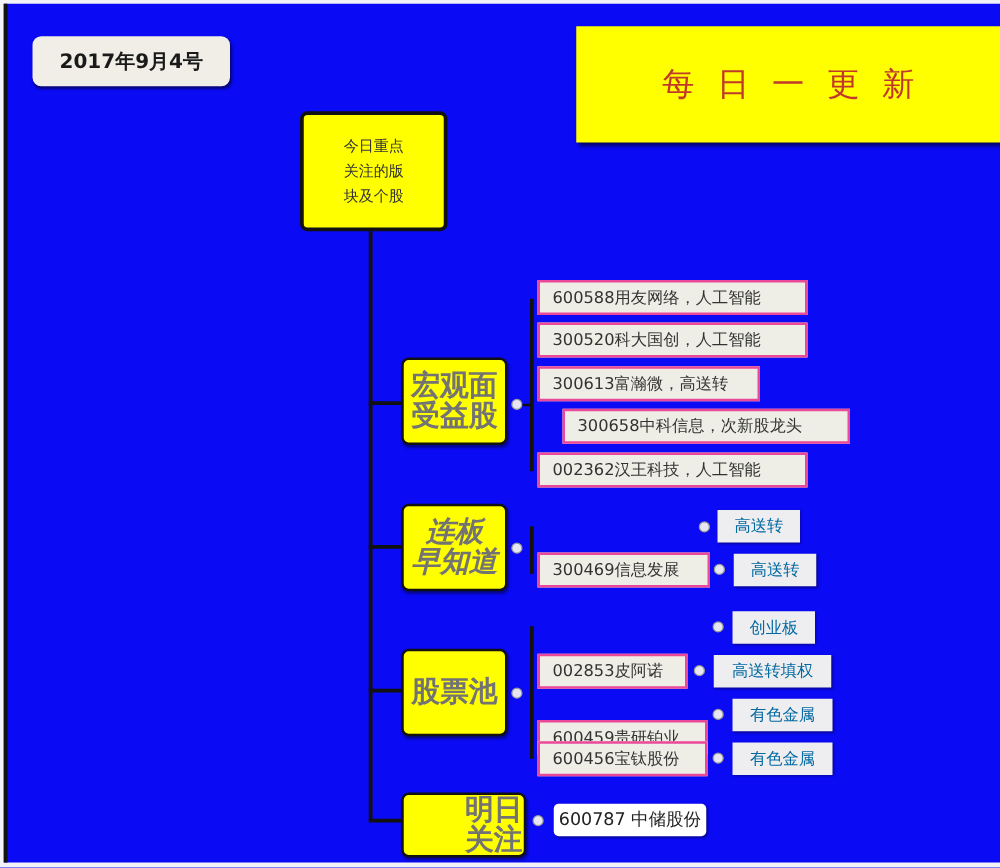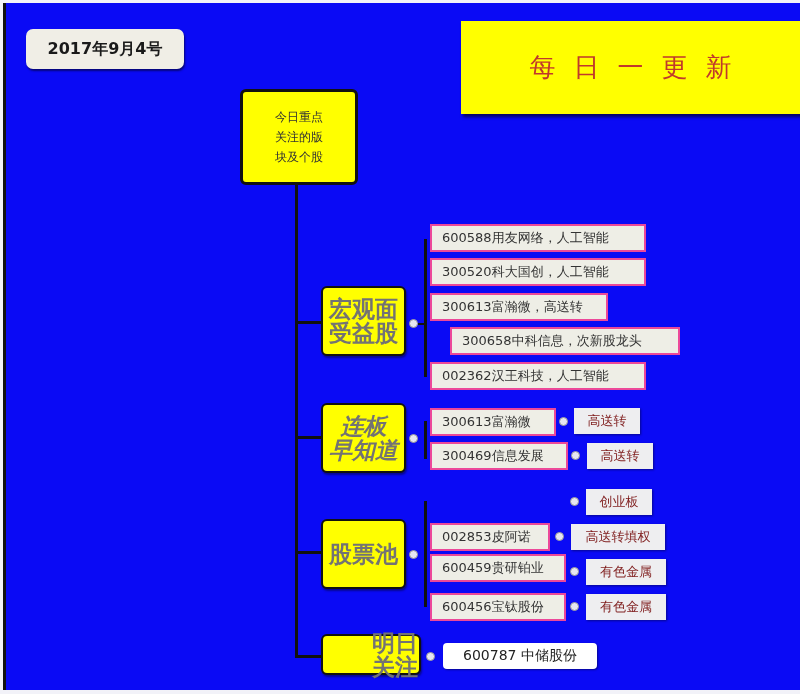--- a/index.html
+++ b/index.html
@@ -58,26 +58,26 @@
     .leaf {
       background: #eeeee6; border: 2px solid #ec4899;
       box-sizing: border-box; height: 28px;
       display: flex; align-items: center;
       padding: 0 10px; font-size: 13px; color: #333;
       white-space: nowrap;
     }
     .tag {
       background: #eeeef0; height: 26px; box-sizing: border-box;
       display: flex; align-items: center; justify-content: center;
-      font-size: 13px; color: #7f1d1d;
+      font-size: 13px; color: #0369a1;
       box-shadow: 1px 1px 2px rgba(0,0,0,0.4);
     }
     .leaf-white {
       background: #ffffff; border-radius: 4px; height: 26px;
-      display: flex; align-items: center; padding: 0 20px;
+      display: flex; align-items: center; padding: 0 4px;
       font-size: 14px; color: #222;
       box-shadow: 1px 1px 2px rgba(0,0,0,0.4);
     }
   </style>
 </head>
 <body>
 
 <div class="canvas">
 
   <div class="abs date-box">2017年9月4号</div>
@@ -114,47 +114,46 @@
   <div class="abs leaf" style="left:424px; top:359px; width:216px;">002362汉王科技，人工智能</div>
 
   <div class="abs cat" style="left:315px; top:400px; width:85px; height:70px;font-style:italic;">
     <div>
       <span>连板</span>
       <span>早知道</span>
     </div>
   </div>
   <div class="abs knob" style="left:403px; top:431px;"></div>
   <div class="line" style="left:418px; top:418px; width:3px; height:38px;"></div>
-  <div class="abs leaf" style="left:424px; top:405px; width:126px;">300613富瀚微</div>
   <div class="abs knob" style="left:553px; top:414px;"></div>
   <div class="abs tag" style="left:568px; top:405px; width:66px;">高送转</div>
   <div class="abs leaf" style="left:424px; top:439px; width:138px;">300469信息发展</div>
   <div class="abs knob" style="left:565px; top:448px;"></div>
   <div class="abs tag" style="left:581px; top:440px; width:66px;">高送转</div>
 
   <div class="abs cat" style="left:315px; top:516px; width:85px; height:70px;">
     <div>
       <span>股票池</span>
     </div>
   </div>
   <div class="abs knob" style="left:403px; top:547px;"></div>
   <div class="line" style="left:418px; top:498px; width:3px; height:106px;"></div>
   <div class="abs knob" style="left:564px; top:494px;"></div>
   <div class="abs tag" style="left:580px; top:486px; width:66px;">创业板</div>
   <div class="abs leaf" style="left:424px; top:520px; width:120px;">002853皮阿诺</div>
   <div class="abs knob" style="left:549px; top:529px;"></div>
   <div class="abs tag" style="left:565px; top:521px; width:94px;text-align:center;">高送转填权</div>
-  <div class="abs leaf" style="left:424px; top:551px; width:136px;">600459贵研铂业</div>
+  <div class="abs leaf" style="left:424px; top:573px; width:136px;">600459贵研铂业</div>
   <div class="abs knob" style="left:564px; top:564px;"></div>
   <div class="abs tag" style="left:580px; top:556px; width:80px;">有色金属</div>
   <div class="abs leaf" style="left:424px; top:590px; width:136px;">600456宝钛股份</div>
   <div class="abs knob" style="left:564px; top:599px;"></div>
   <div class="abs tag" style="left:580px; top:591px; width:80px;">有色金属</div>
 
-  <div class="abs cat" style="left:315px; top:631px; width:100px; height:41px;padding-left:48px;">
+  <div class="abs cat" style="left:315px; top:631px; width:100px; height:52px;padding-left:48px;">
     <div>
       <span>明日关注</span>
     </div>
   </div>
   <div class="abs knob" style="left:420px; top:649px;"></div>
   <div class="abs leaf-white" style="left:437px; top:640px;">600787 中储股份</div>
 
 </div>
 
 </body></html>

